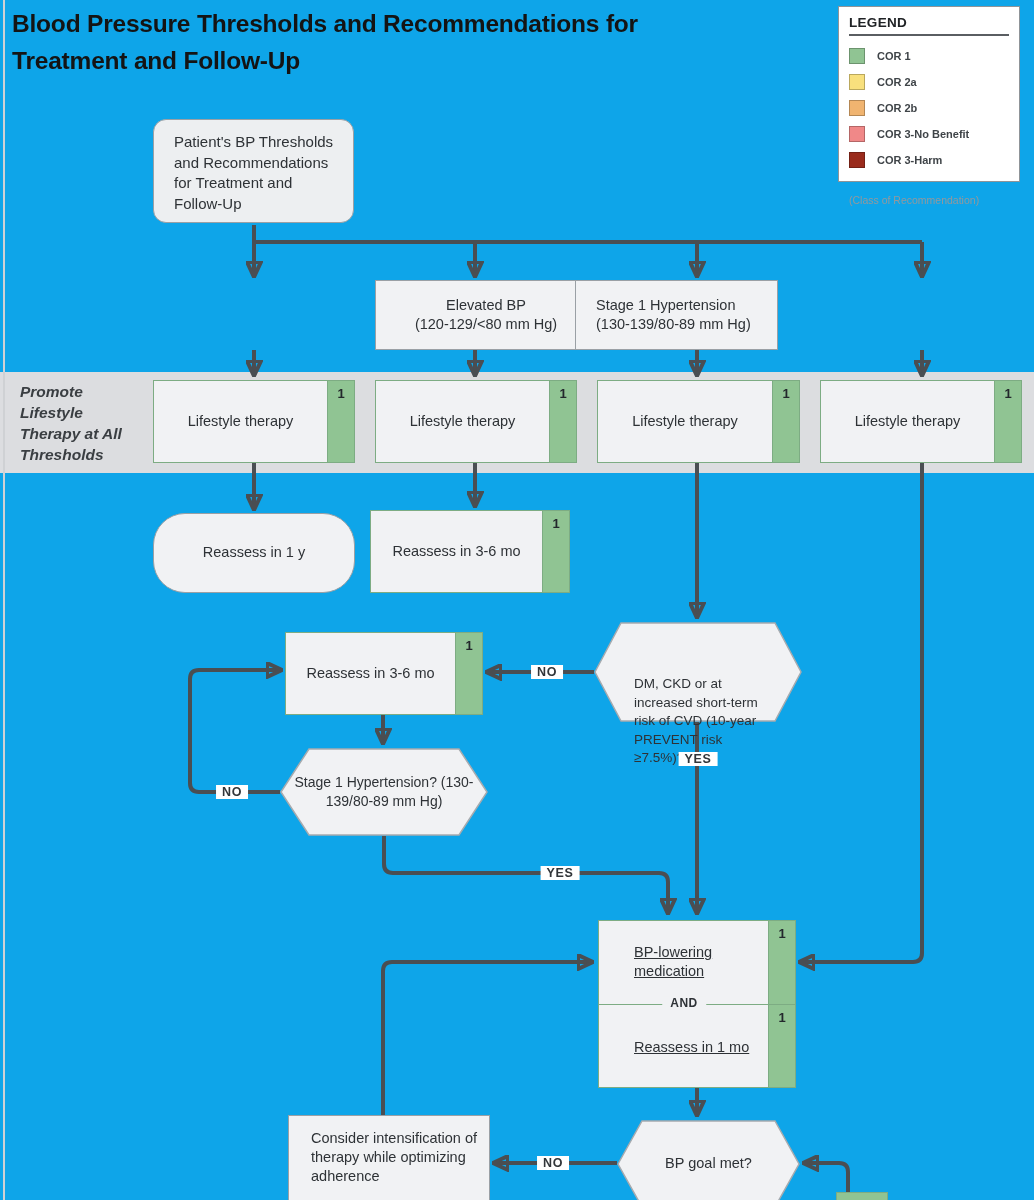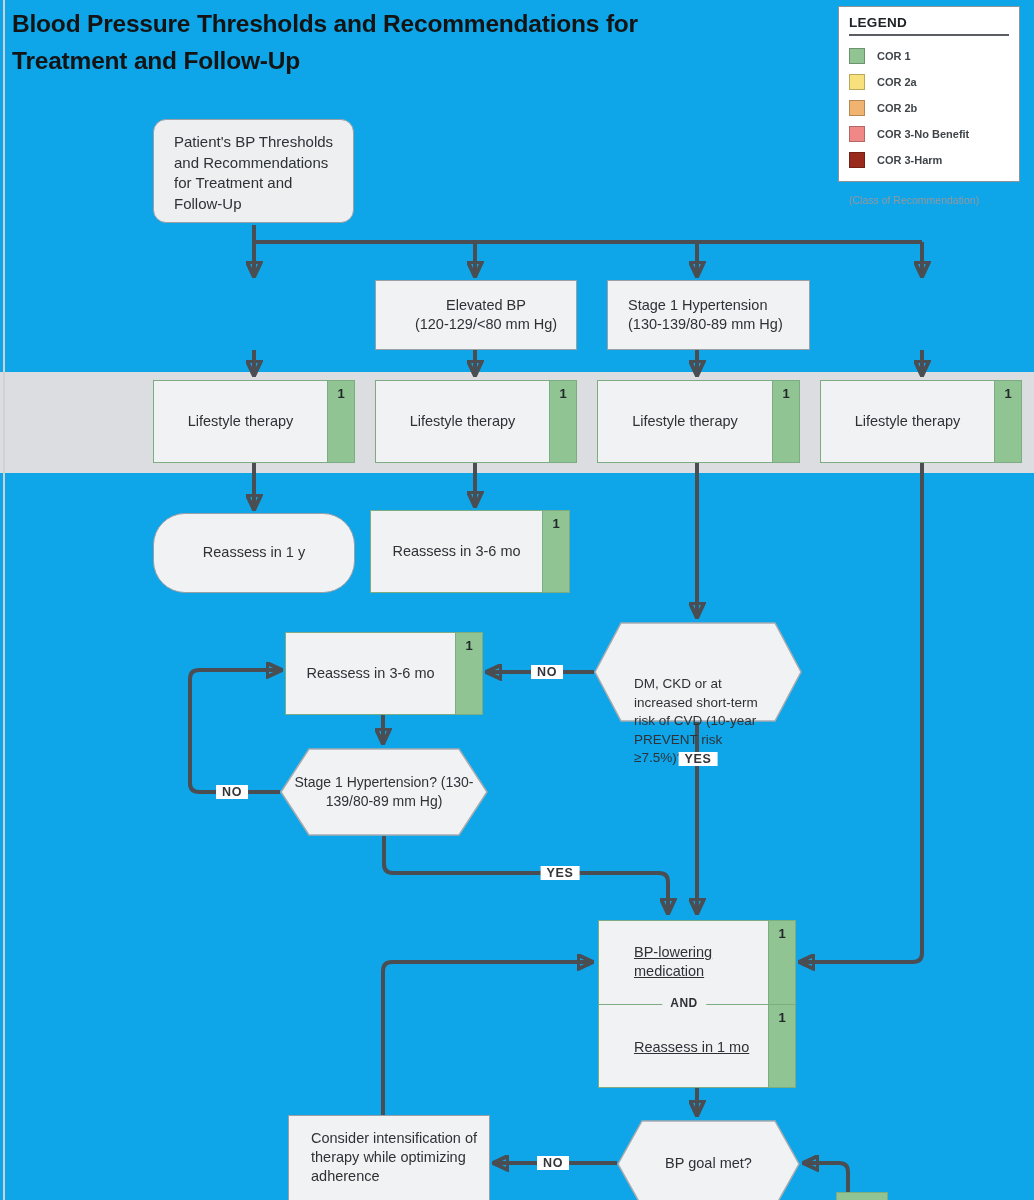--- a/index.html
+++ b/index.html
@@ -114,32 +114,33 @@
       <span class="sw" style="background-color: rgb(240, 136, 136);"></span>
       <span class="lbl">COR 3-No Benefit</span>
     </div>
     <div class="legend-row">
       <span class="sw" style="background-color: rgb(154, 43, 28);"></span>
       <span class="lbl">COR 3-Harm</span>
     </div>
     <div class="legend-foot">(Class of Recommendation)</div>
   </div>
 
+  <div class="band-label">Promote Lifestyle Therapy at All Thresholds</div>
 
   <div class="box rounded" style="left:153px;top:119px;width:201px;height:104px;">
     <div style="padding:12px 12px 0 20px;font-size:15px;line-height:20.5px;width:166px;">Patient's BP Thresholds and Recommendations for Treatment and Follow-Up</div>
   </div>
 
   <div class="box" style="left:375px;top:280px;width:202px;height:70px;">
     <div class="vcenter" style="padding-left:20px;text-align:center;">
       <div>Elevated BP</div>
       <div>(120-129/&lt;80 mm Hg)</div>
     </div>
   </div>
-  <div class="box" style="left:607px;top:280px;width:203px;height:70px;">
+  <div class="box" style="left:575px;top:280px;width:203px;height:70px;">
     <div class="vcenter" style="padding-left:20px;">
       <div>Stage 1 Hypertension</div>
       <div>(130-139/80-89 mm Hg)</div>
     </div>
   </div>
 
   <div class="box green" style="left:153px;top:380px;width:202px;height:83px;">
     <div class="tab">
         <span class="num">1</span>
       </div>

